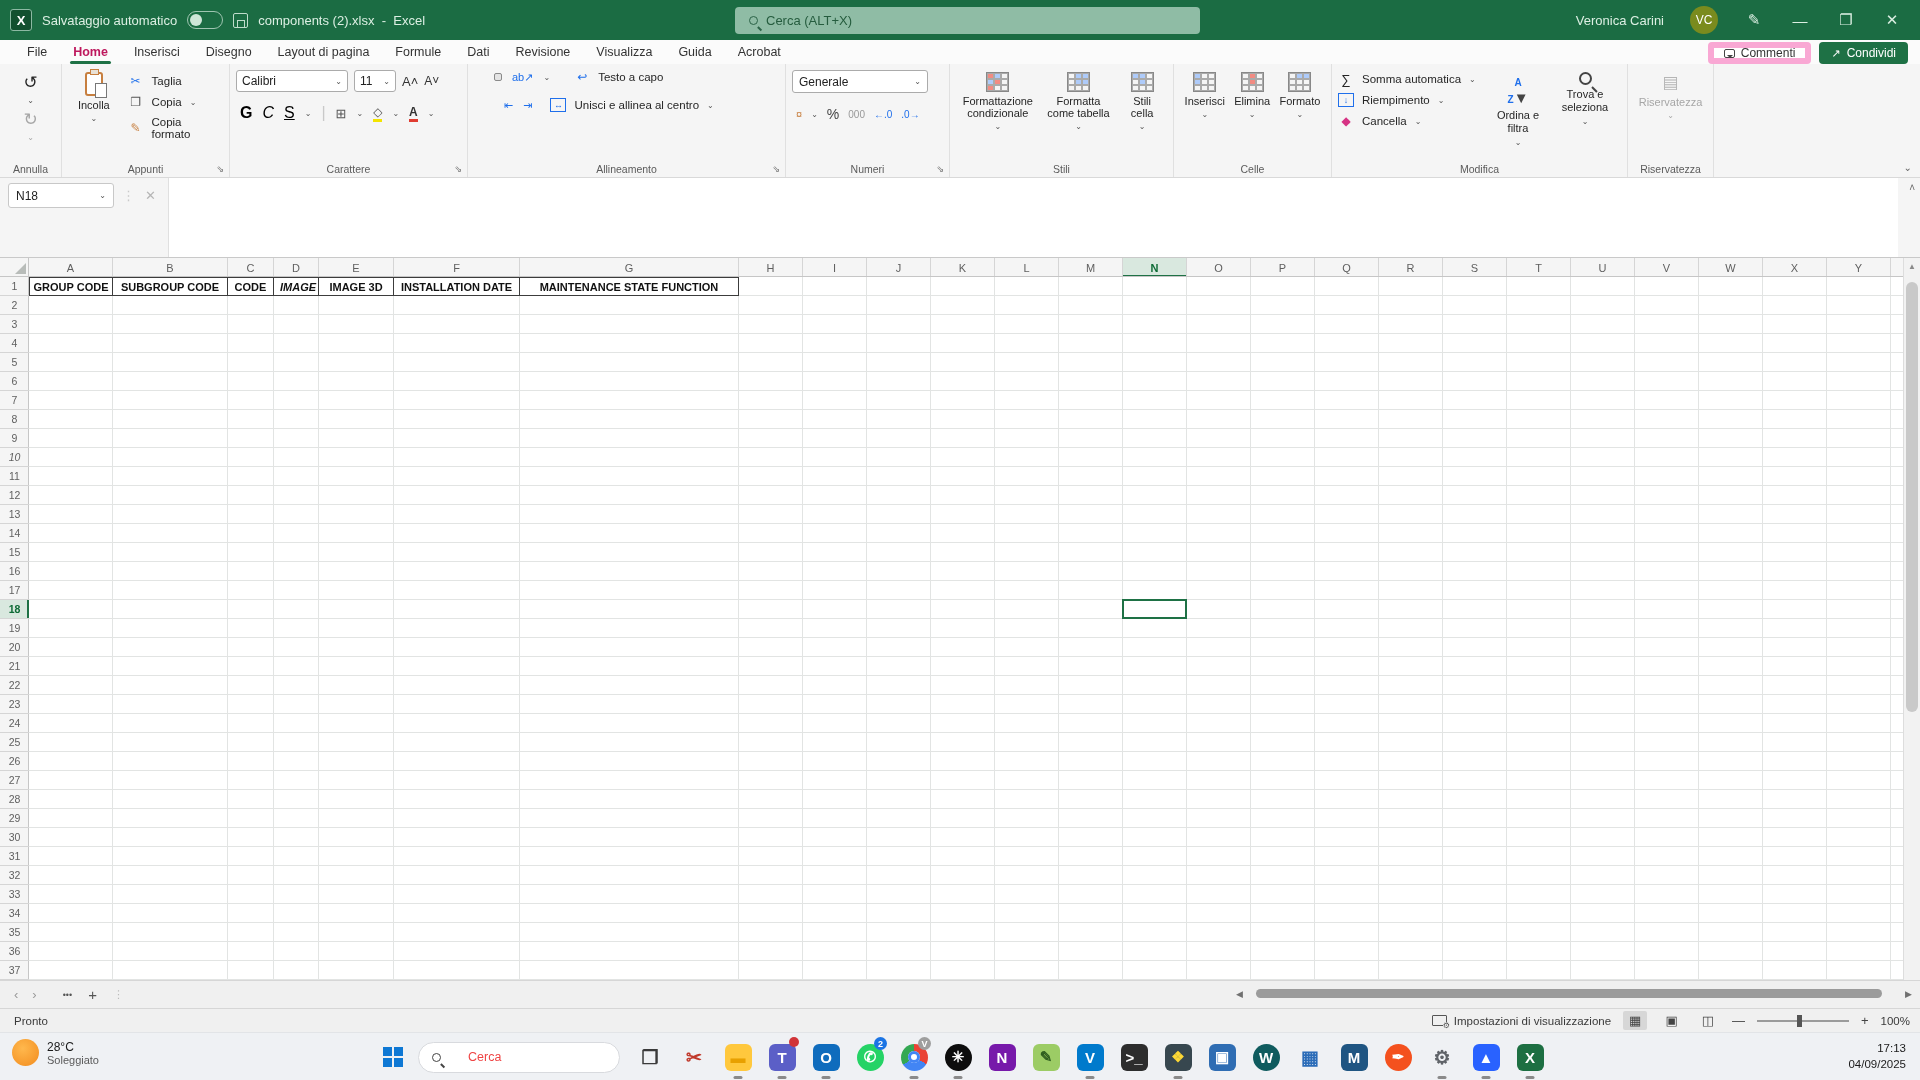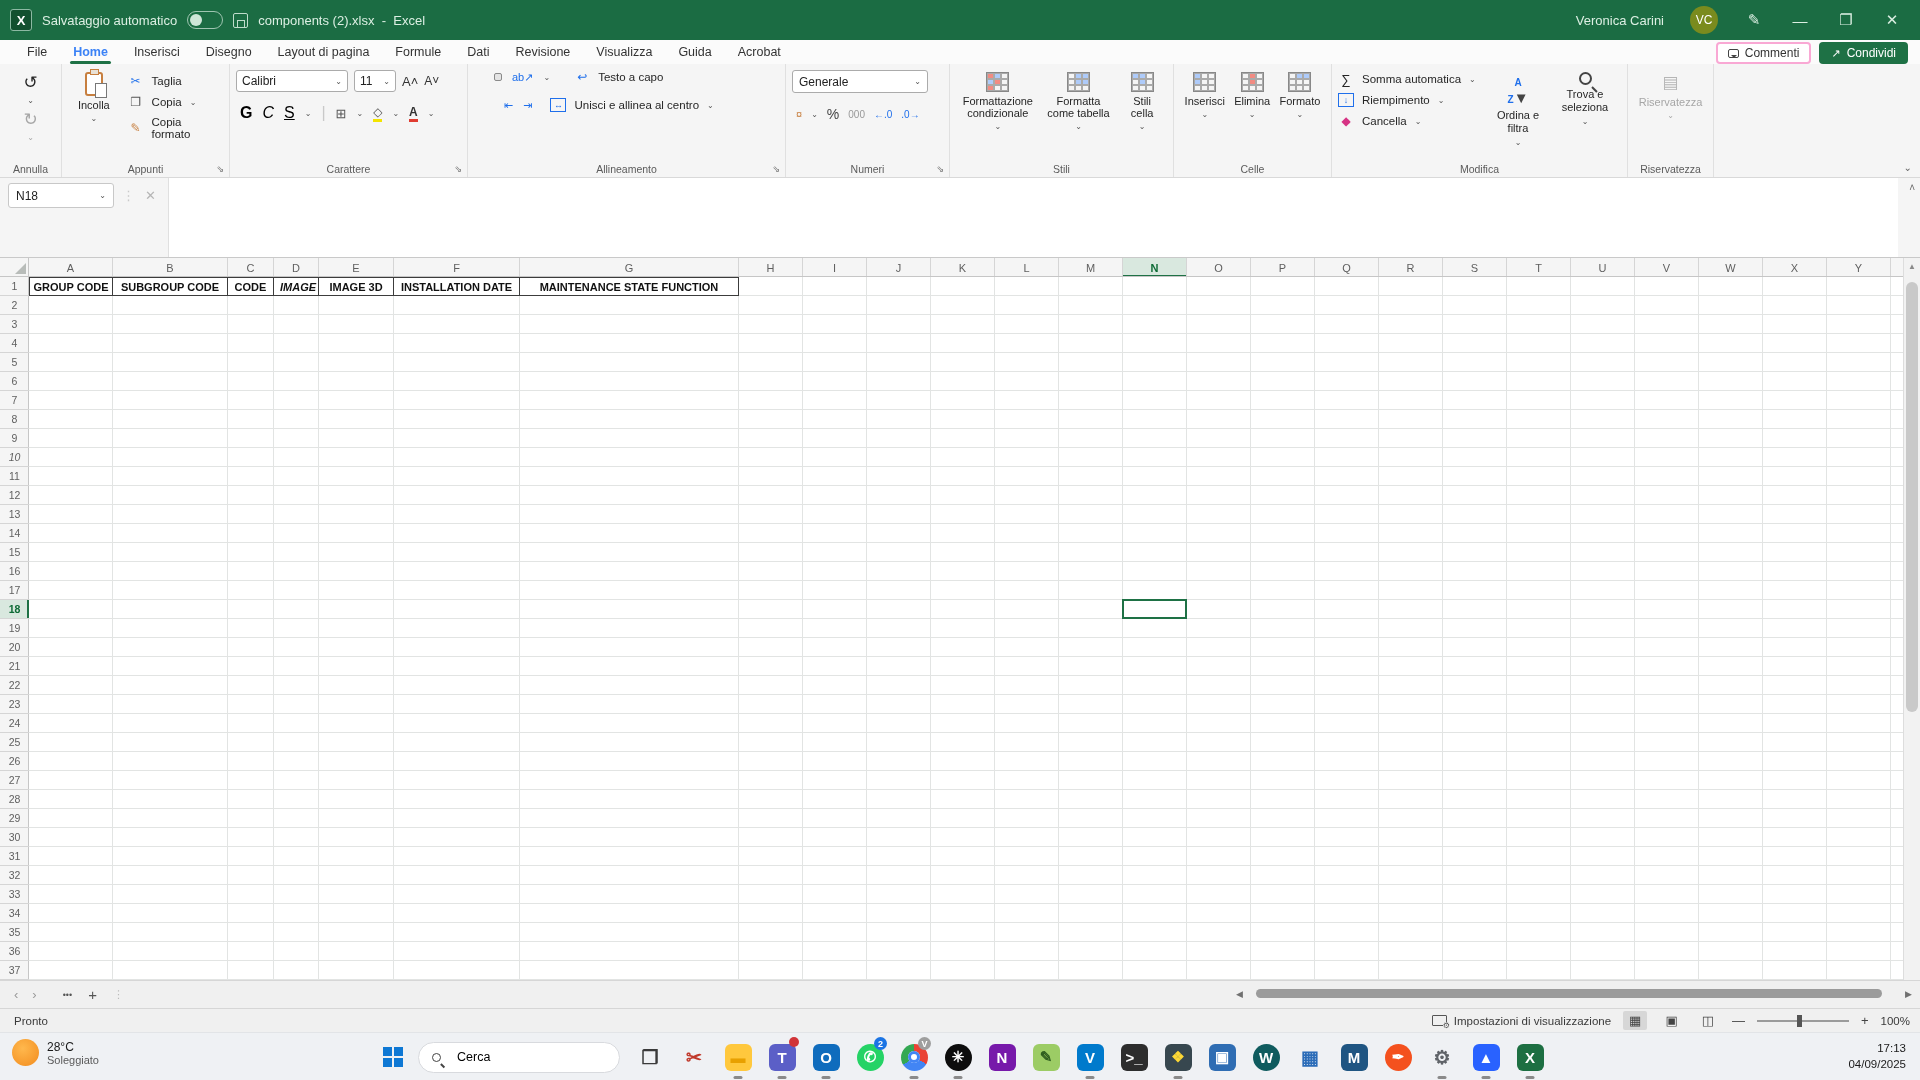--- a/index.html
+++ b/index.html
@@ -17,24 +17,24 @@
   .tb-search { position:absolute; left:735px; top:7px; width:465px; height:27px; background:#8FBCA5; border-radius:4px; display:flex; align-items:center; gap:8px; padding-left:14px; color:#255C3E; font-size:13px; }
   .mag { width:9px; height:9px; border:1.6px solid #2B6347; border-radius:50%; position:relative; }
   .mag:after { content:""; position:absolute; width:5px; height:1.6px; background:#2B6347; left:8px; top:9px; transform:rotate(45deg); transform-origin:left; }
   .tb-right { position:absolute; right:0; top:0; height:40px; display:flex; align-items:center; gap:26px; padding-right:18px; }
   .avatar { width:28px; height:28px; border-radius:50%; background:#7A8B1E; color:#fff; font-size:12px; display:flex; align-items:center; justify-content:center; }
   .winbtn { color:#DCEFE3; font-size:15px; width:20px; text-align:center; }
 
   
   .tabrow { position:absolute; left:0; top:40px; width:100%; height:24px; background:#FBFBFB; display:flex; align-items:center; padding-left:14px; font-size:12.5px; color:#333; }
   .rtab { padding:0 13px; height:24px; display:flex; align-items:center; position:relative; }
-  .rtab.active { font-weight:bold; color:#3b82f6; }
+  .rtab.active { font-weight:bold; color:#be185d; }
   .rtab.active:after { content:""; position:absolute; left:10px; right:10px; bottom:0; height:3px; background:#1E7145; border-radius:2px; }
   .tabrow-right { position:absolute; right:12px; top:42px; display:flex; gap:8px; align-items:center; }
-  .btn-comments { background:#fff; border:2px solid #f9a8d4; border-radius:4px; height:22px; padding:0 10px; font-size:12px; color:#333; display:flex; align-items:center; gap:6px; }
+  .btn-comments { background:#fff; border:6px solid #f9a8d4; border-radius:4px; height:22px; padding:0 10px; font-size:12px; color:#333; display:flex; align-items:center; gap:6px; }
   .bubble { width:11px; height:9px; border:1.4px solid #444; border-radius:2px; position:relative; }
   .bubble:after { content:""; position:absolute; left:2px; bottom:-4px; border:3px solid transparent; border-top-color:#444; }
   .btn-share { background:#1E7145; border-radius:4px; height:22px; padding:0 12px; font-size:12px; color:#fff; display:flex; align-items:center; gap:6px; }
 
   
   .ribbon { position:absolute; left:0; top:64px; width:100%; height:114px; background:#F5F5F5; border-bottom:1px solid #D9D9D9; display:flex; }
   .rgroup { position:relative; height:100%; border-right:1px solid #E0E0E0; padding:6px 6px 18px 6px; flex:none; }
   .glabel { position:absolute; bottom:2px; left:0; right:0; text-align:center; font-size:10.5px; color:#5B5B5B; }
   .launcher { position:absolute; bottom:3px; right:5px; font-size:9px; color:#777; }
   .ribbon .big { display:flex; flex-direction:column; align-items:center; justify-content:flex-start; gap:3px; font-size:11px; color:#262626; text-align:center; padding:2px 4px; }
@@ -105,21 +105,21 @@
 
   
   .taskbar { position:absolute; left:0; top:1032px; width:100%; height:48px; background:#EFF1F4; border-top:1px solid #E2E4E7; }
   .weather { position:absolute; left:12px; top:6px; display:flex; align-items:center; gap:8px; }
   .sun { width:27px; height:27px; border-radius:50%; background:radial-gradient(circle at 40% 35%, #FFB84D, #F28C1E); }
   .wtxt .t1 { font-size:12px; color:#1A1A1A; }
   .wtxt .t2 { font-size:11px; color:#5A5A5A; }
   .tb-center { position:absolute; left:376px; top:0; height:48px; display:flex; align-items:center; gap:8px; }
   .startbtn { width:34px; height:34px; display:grid; grid-template-columns:9px 9px; grid-template-rows:9px 9px; gap:2px; align-content:center; justify-content:center; border-radius:4px; }
   .startbtn div { background:#0E78D4; }
-  .tsearch { width:202px; height:31px; background:#fff; border:1px solid #D8DADE; border-radius:16px; display:flex; align-items:center; gap:16px; padding-left:13px; font-size:12.5px; color:#000000; }
+  .tsearch { width:202px; height:31px; background:#fff; border:1px solid #D8DADE; border-radius:16px; display:flex; align-items:center; gap:27px; padding-left:13px; font-size:12.5px; color:#ef4444; }
   .tmag { width:9px; height:9px; border:1.6px solid #444; border-radius:50%; position:relative; }
   .tmag:after { content:""; position:absolute; width:5px; height:1.6px; background:#444; left:8px; top:9px; transform:rotate(45deg); transform-origin:left; }
   .ticon { width:44px; height:48px; display:flex; align-items:center; justify-content:center; position:relative; }
   .tico { width:27px; height:27px; border-radius:6px; display:flex; align-items:center; justify-content:center; font-size:15px; font-weight:bold; }
   .tico.circle { border-radius:50%; }
   .badge { position:absolute; top:4px; right:5px; min-width:13px; height:13px; border-radius:7px; font-size:9px; color:#fff; display:flex; align-items:center; justify-content:center; padding:0 2px; font-weight:bold; }
   .rundash { position:absolute; bottom:2px; left:50%; transform:translateX(-50%); width:9px; height:3px; border-radius:2px; background:#8A8A8A; }
   .chrome-ic { width:27px; height:27px; border-radius:50%; background:conic-gradient(#EA4335 0 33%, #4285F4 33% 66%, #34A853 66% 100%); position:relative; }
   .chrome-ic:after { content:""; position:absolute; left:7.5px; top:7.5px; width:12px; height:12px; border-radius:50%; background:#fff; box-shadow:inset 0 0 0 3px #4285F4; }
   .clock { position:absolute; right:14px; top:7px; text-align:right; font-size:11.5px; color:#1A1A1A; line-height:16px; }
@@ -133,20 +133,24 @@
     <div class="tb-left">
       <div class="xl-logo">X</div>
       <span>Salvataggio automatico</span>
       <div class="toggle">
           <div class="knob"></div>
         </div>
       <div class="save-ic"></div>
       <span>
         <span>components (2).xlsx</span>&nbsp;&nbsp;<span>-</span>&nbsp;&nbsp;<span>Excel</span>
       </span>
+    </div>
+    <div class="tb-search">
+      <div class="mag"></div>
+      <span>Cerca (ALT+X)</span>
     </div>
     <div class="tb-right">
       <span>Veronica Carini</span>
       <div class="avatar">VC</div>
       <span class="winbtn">✎</span>
       <span class="winbtn">—</span>
       <span class="winbtn">❐</span>
       <span class="winbtn">✕</span>
     </div>
   </div>

